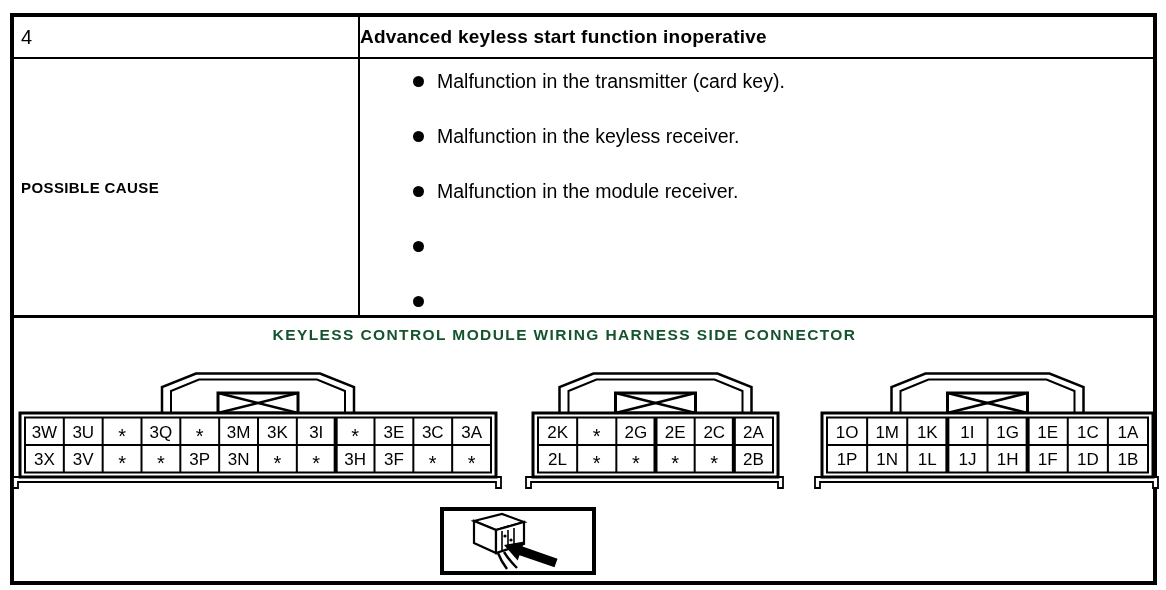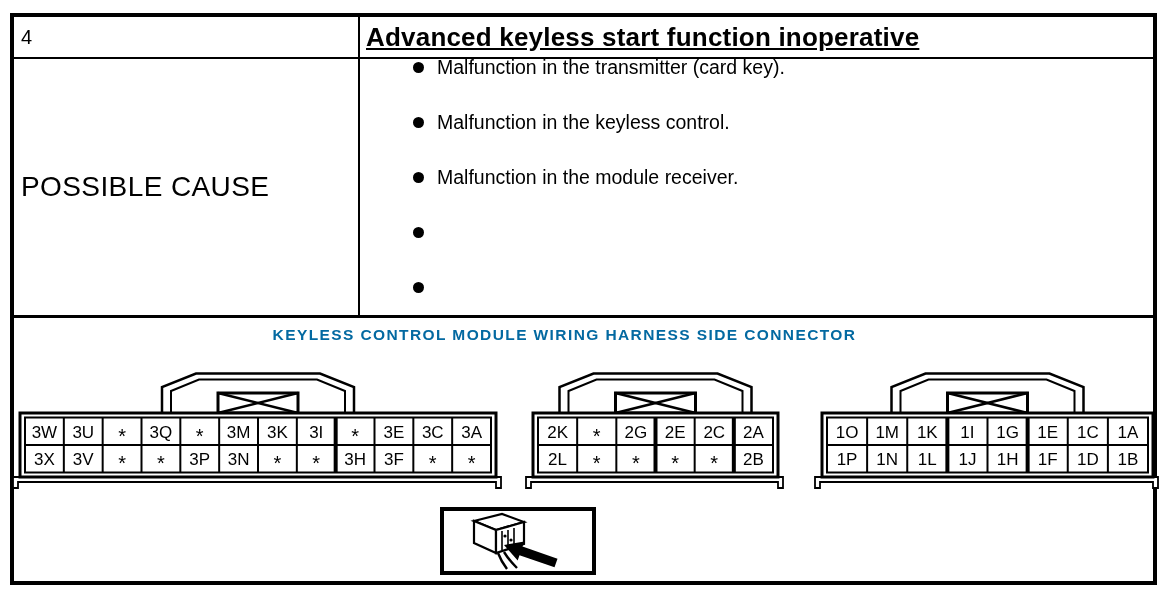--- a/index.html
+++ b/index.html
@@ -13,37 +13,37 @@
   }
   
   .row-header{display:flex;height:40px;border-bottom:2px solid #000;}
   .row-cause{display:flex;height:256px;border-bottom:3px solid #000;}
   .cell-left{
     width:337px;border-right:2px solid #000;display:flex;align-items:center;
     padding-left:7px;box-sizing:content-box;flex:none;
   }
   .cell-right{flex:1;display:flex;align-items:center;min-width:0;}
   .item-number{font-size:20px;}
-  .symptom{font-size:26px;font-weight:bold;padding-left:6px;letter-spacing:.2px;text-decoration:underline;}
-  .cause-label{font-size:28px;font-weight:normal;letter-spacing:.4px;}
-  .cause-cell{align-items:flex-end;}
+  .symptom{font-size:19px;font-weight:bold;padding-left:0;letter-spacing:.2px;}
+  .cause-label{font-size:15px;font-weight:bold;letter-spacing:.4px;}
+  .cause-cell{align-items:flex-start;}
   ul.causes{list-style:none;margin:0;padding:0 0 0 53px;}
   ul.causes li{
     height:55px;display:flex;align-items:center;font-size:19.5px;
   }
   ul.causes li:first-child{margin-top:-5px;}
   .dot{
     width:11px;height:11px;border-radius:50%;background:#000;flex:none;
     margin-right:13px;
   }
   
   .diagram{position:relative;height:259px;}
   .diagram-title{
     text-align:center;padding-right:38px;margin-top:8px;
-    font-size:15.5px;font-weight:bold;letter-spacing:1.4px;color:#0369a1;
+    font-size:15.5px;font-weight:bold;letter-spacing:1.4px;color:#14532d;
     white-space:nowrap;
   }
   #connectors{position:absolute;left:0;top:0;width:100%;height:100%;}
   #connectors svg{position:absolute;top:44px;overflow:visible;}
   #connectors text{font-family:"Liberation Sans",sans-serif;fill:#000;}
   .icon-box{
     position:absolute;left:426px;top:181px;width:148px;height:60px;
     border:4px solid #000;background:#fff;
   }
 </style>
@@ -67,21 +67,21 @@
         <span class="cause-label">POSSIBLE CAUSE</span>
       </div>
       <div class="cell-right cause-cell">
         <ul class="causes">
           <li>
               <span class="dot"></span>
               <span>Malfunction in the transmitter (card key).</span>
             </li>
           <li>
               <span class="dot"></span>
-              <span>Malfunction in the keyless control.</span>
+              <span>Malfunction in the keyless receiver.</span>
             </li>
           <li>
               <span class="dot"></span>
               <span>Malfunction in the module receiver.</span>
             </li>
           <li>
               <span class="dot"></span>
             </li>
           <li>
               <span class="dot"></span>

